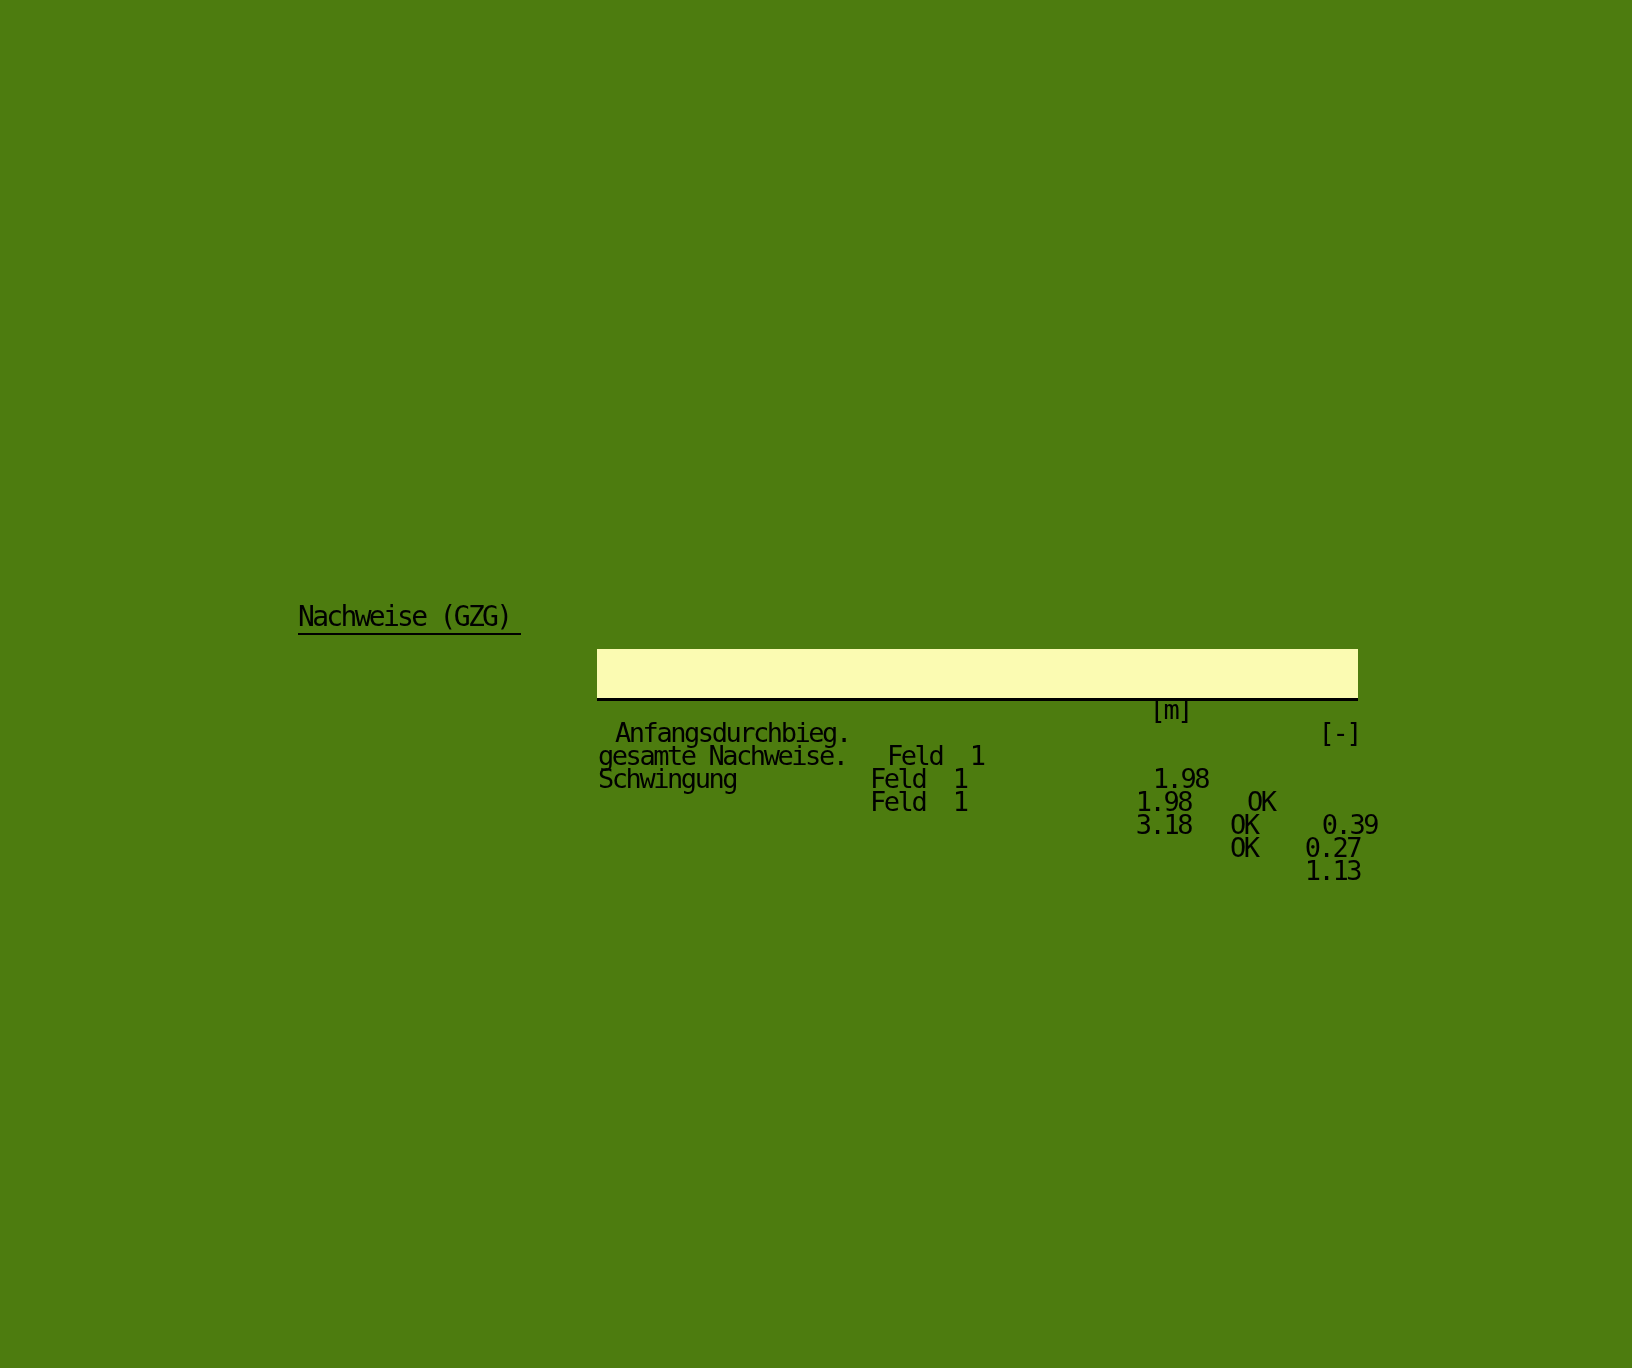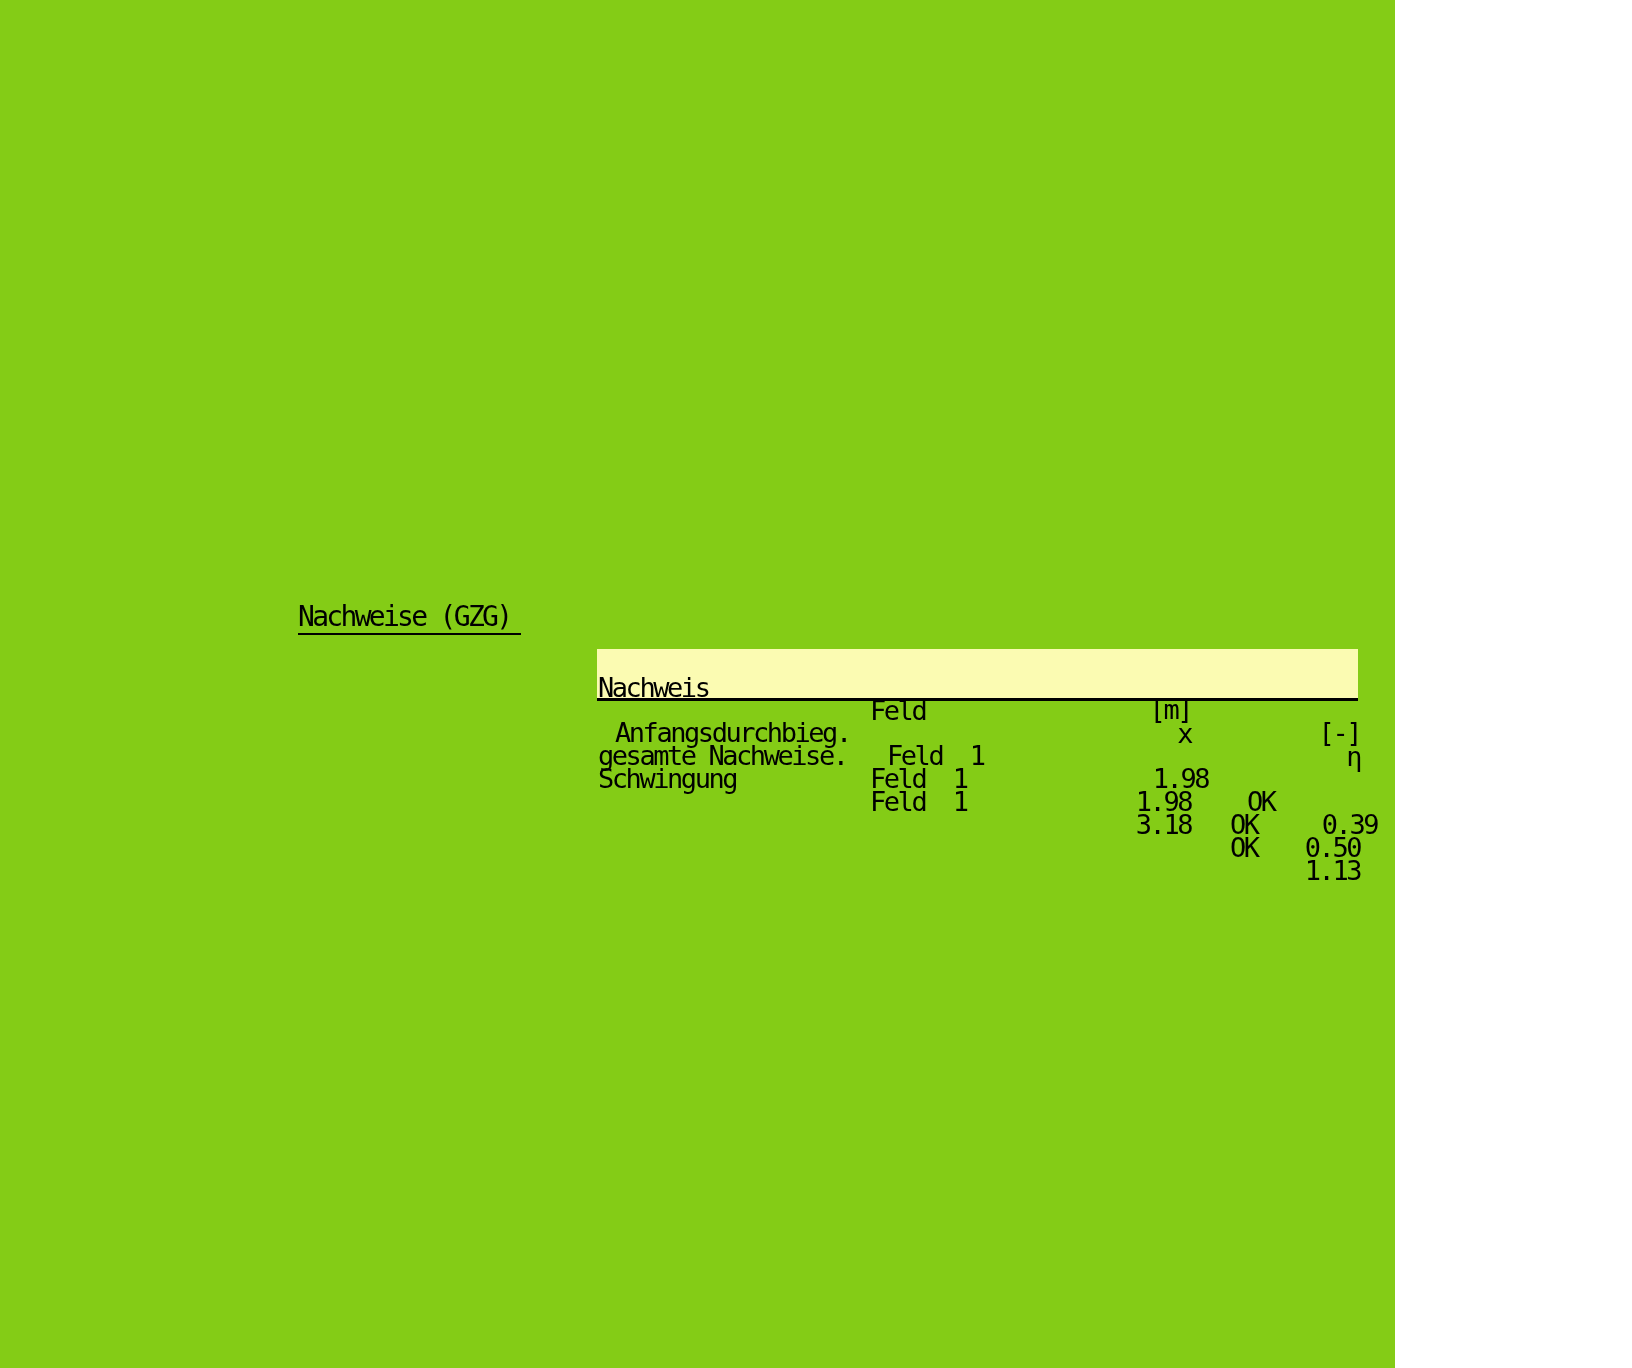--- a/index.html
+++ b/index.html
@@ -2,23 +2,23 @@
 <html><head>
 <meta charset="utf-8">
 <style>
   html, body {
     margin: 0;
     padding: 0;
     background: #ffffff;
   }
   .canvas {
     position: relative;
-    width: 1395px;
+    width: 1632px;
     height: 1368px;
-    background: #84cc16;
+    background: #4d7c0f;
     color: #000000;
     font-family: "DejaVu Sans Mono", monospace;
     overflow: hidden;
   }
 
   
   .section-label {
     position: absolute;
     left: 298px;
     top: 600px;
@@ -78,46 +78,40 @@
 </head>
 <body>
 
 <div class="canvas">
 
   <div class="section-label">Nachweise (GZG)</div>
 
 
   <div class="table-head-bg" style="background: rgb(251, 251, 178);"></div>
 
-  <div class="trow row-head-a">
-    <span class="c1">Nachweis</span>
-    <span class="c2">Feld</span>
-    <span class="c3">x</span>
-    <span class="c5">η</span>
-  </div>
 
   <div class="trow row-head-b">
     <span class="c3">[m]</span>
     <span class="c5">[-]</span>
   </div>
 
   <div class="trow row-1">
     <span class="c1">Anfangsdurchbieg.</span>
     <span class="c2">Feld  1</span>
     <span class="c3">1.98</span>
     <span class="c4">OK</span>
     <span class="c5">0.39</span>
   </div>
 
   <div class="trow row-2">
     <span class="c1">gesamte Nachweise.</span>
     <span class="c2">Feld  1</span>
     <span class="c3">1.98</span>
     <span class="c4">OK</span>
-    <span class="c5">0.50</span>
+    <span class="c5">0.27</span>
   </div>
 
   <div class="trow row-3">
     <span class="c1">Schwingung</span>
     <span class="c2">Feld  1</span>
     <span class="c3">3.18</span>
     <span class="c4">OK</span>
     <span class="c5">1.13</span>
   </div>
 

